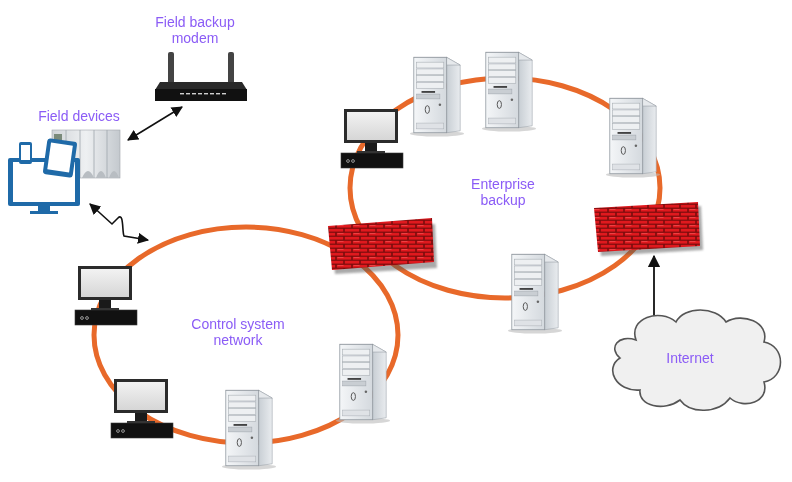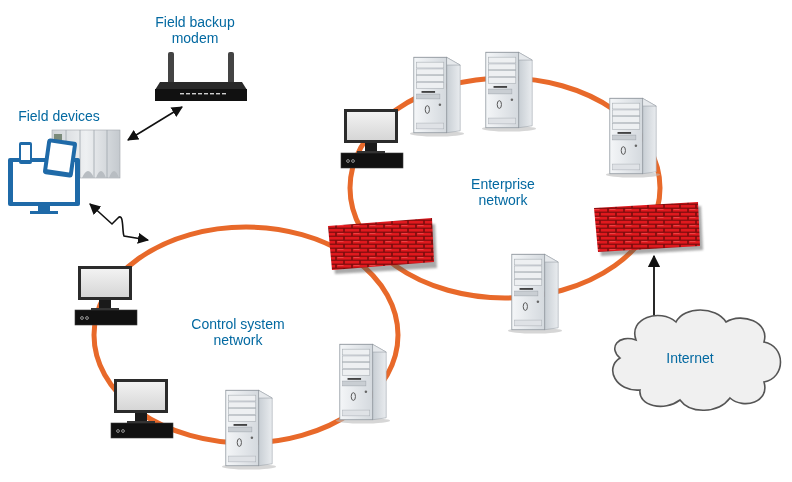--- a/index.html
+++ b/index.html
@@ -1,18 +1,18 @@
 <!DOCTYPE html>
 <html><head>
   <meta charset="utf-8">
   <style>
     html, body { margin: 0; padding: 0; background: #ffffff; }
     body { width: 792px; height: 482px; position: relative; overflow: hidden; font-family: "Liberation Sans", sans-serif; }
     #diagram { position: absolute; left: 0; top: 0; }
-    .lbl { position: absolute; font-size: 14px; color: #0369a1; text-align: center; line-height: 16px; font-family: "Liberation Sans", sans-serif; }
+    .lbl { position: absolute; font-size: 14px; color: #8b5cf6; text-align: center; line-height: 16px; font-family: "Liberation Sans", sans-serif; }
   </style>
 </head>
 <body>
 
 <svg id="diagram" width="792" height="482" viewBox="0 0 792 482">
   <defs>
     <linearGradient id="towerFront" x1="0" x2="1" y1="0" y2="0">
       <stop offset="0" stop-color="#f4f6f8"></stop>
       <stop offset="1" stop-color="#d4d9de"></stop>
     </linearGradient>
@@ -136,18 +136,18 @@
 
   <line x1="128" y1="140" x2="182" y2="107" stroke="#111" stroke-width="1.6" marker-start="url(#arrowHead)" marker-end="url(#arrowHead)"></line>
   <path d="M90,204 L112,224 L118,218 C124,212 122,232 124,236 L148,240" fill="none" stroke="#111" stroke-width="1.6" marker-start="url(#arrowHead)" marker-end="url(#arrowHead)"></path>
   <line x1="654" y1="316" x2="654" y2="256" stroke="#111" stroke-width="1.8" marker-end="url(#arrowHead)"></line>
 
   <path d="M636,340 C628,318 660,308 676,322 C684,306 716,306 726,322 C742,312 770,322 764,342 C786,346 786,378 764,382 C770,402 744,410 730,398 C718,414 690,414 680,400 C664,412 638,406 640,390 C616,392 604,368 620,358 C608,348 618,334 636,340 Z" fill="#f0f0f0" stroke="#555" stroke-width="1.6"></path>
 </svg>
 
 <div class="lbl" style="left:140px; top:14px; width:110px; white-space:pre-line;">Field backup
 modem</div>
-<div class="lbl" style="left:4px; top:108px; width:110px;">Field devices</div>
+<div class="lbl" style="left:24px; top:108px; width:110px;">Field devices</div>
 <div class="lbl" style="left:448px; top:176px; width:110px; white-space:pre-line;">Enterprise
-network</div>
+backup</div>
 <div class="lbl" style="left:168px; top:316px; width:140px; white-space:pre-line;">Control system
 network</div>
 <div class="lbl" style="left:650px; top:350px; width:80px;">Internet</div>
 
 </body></html>

